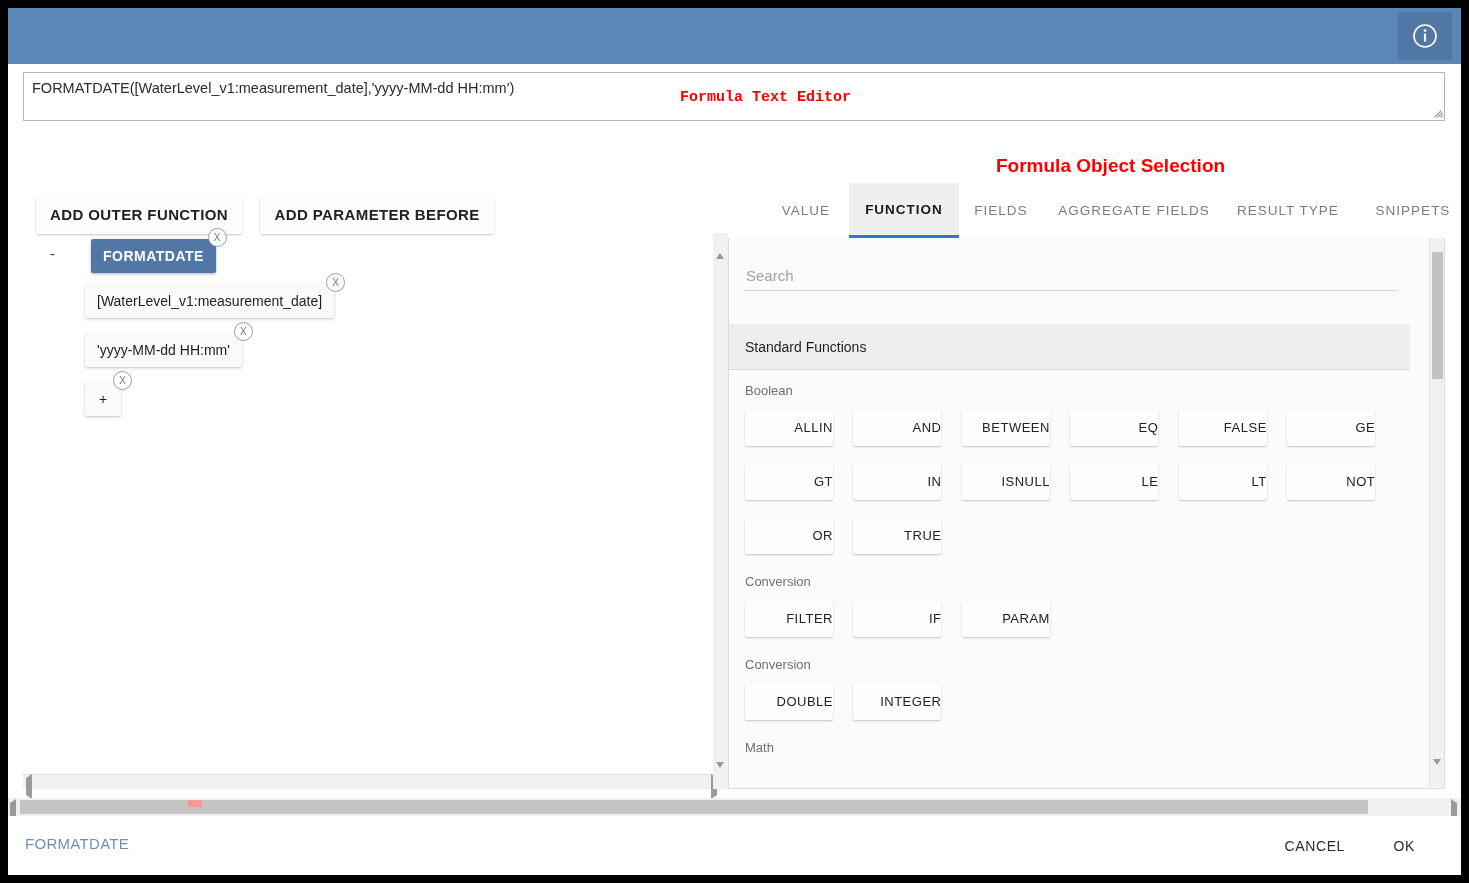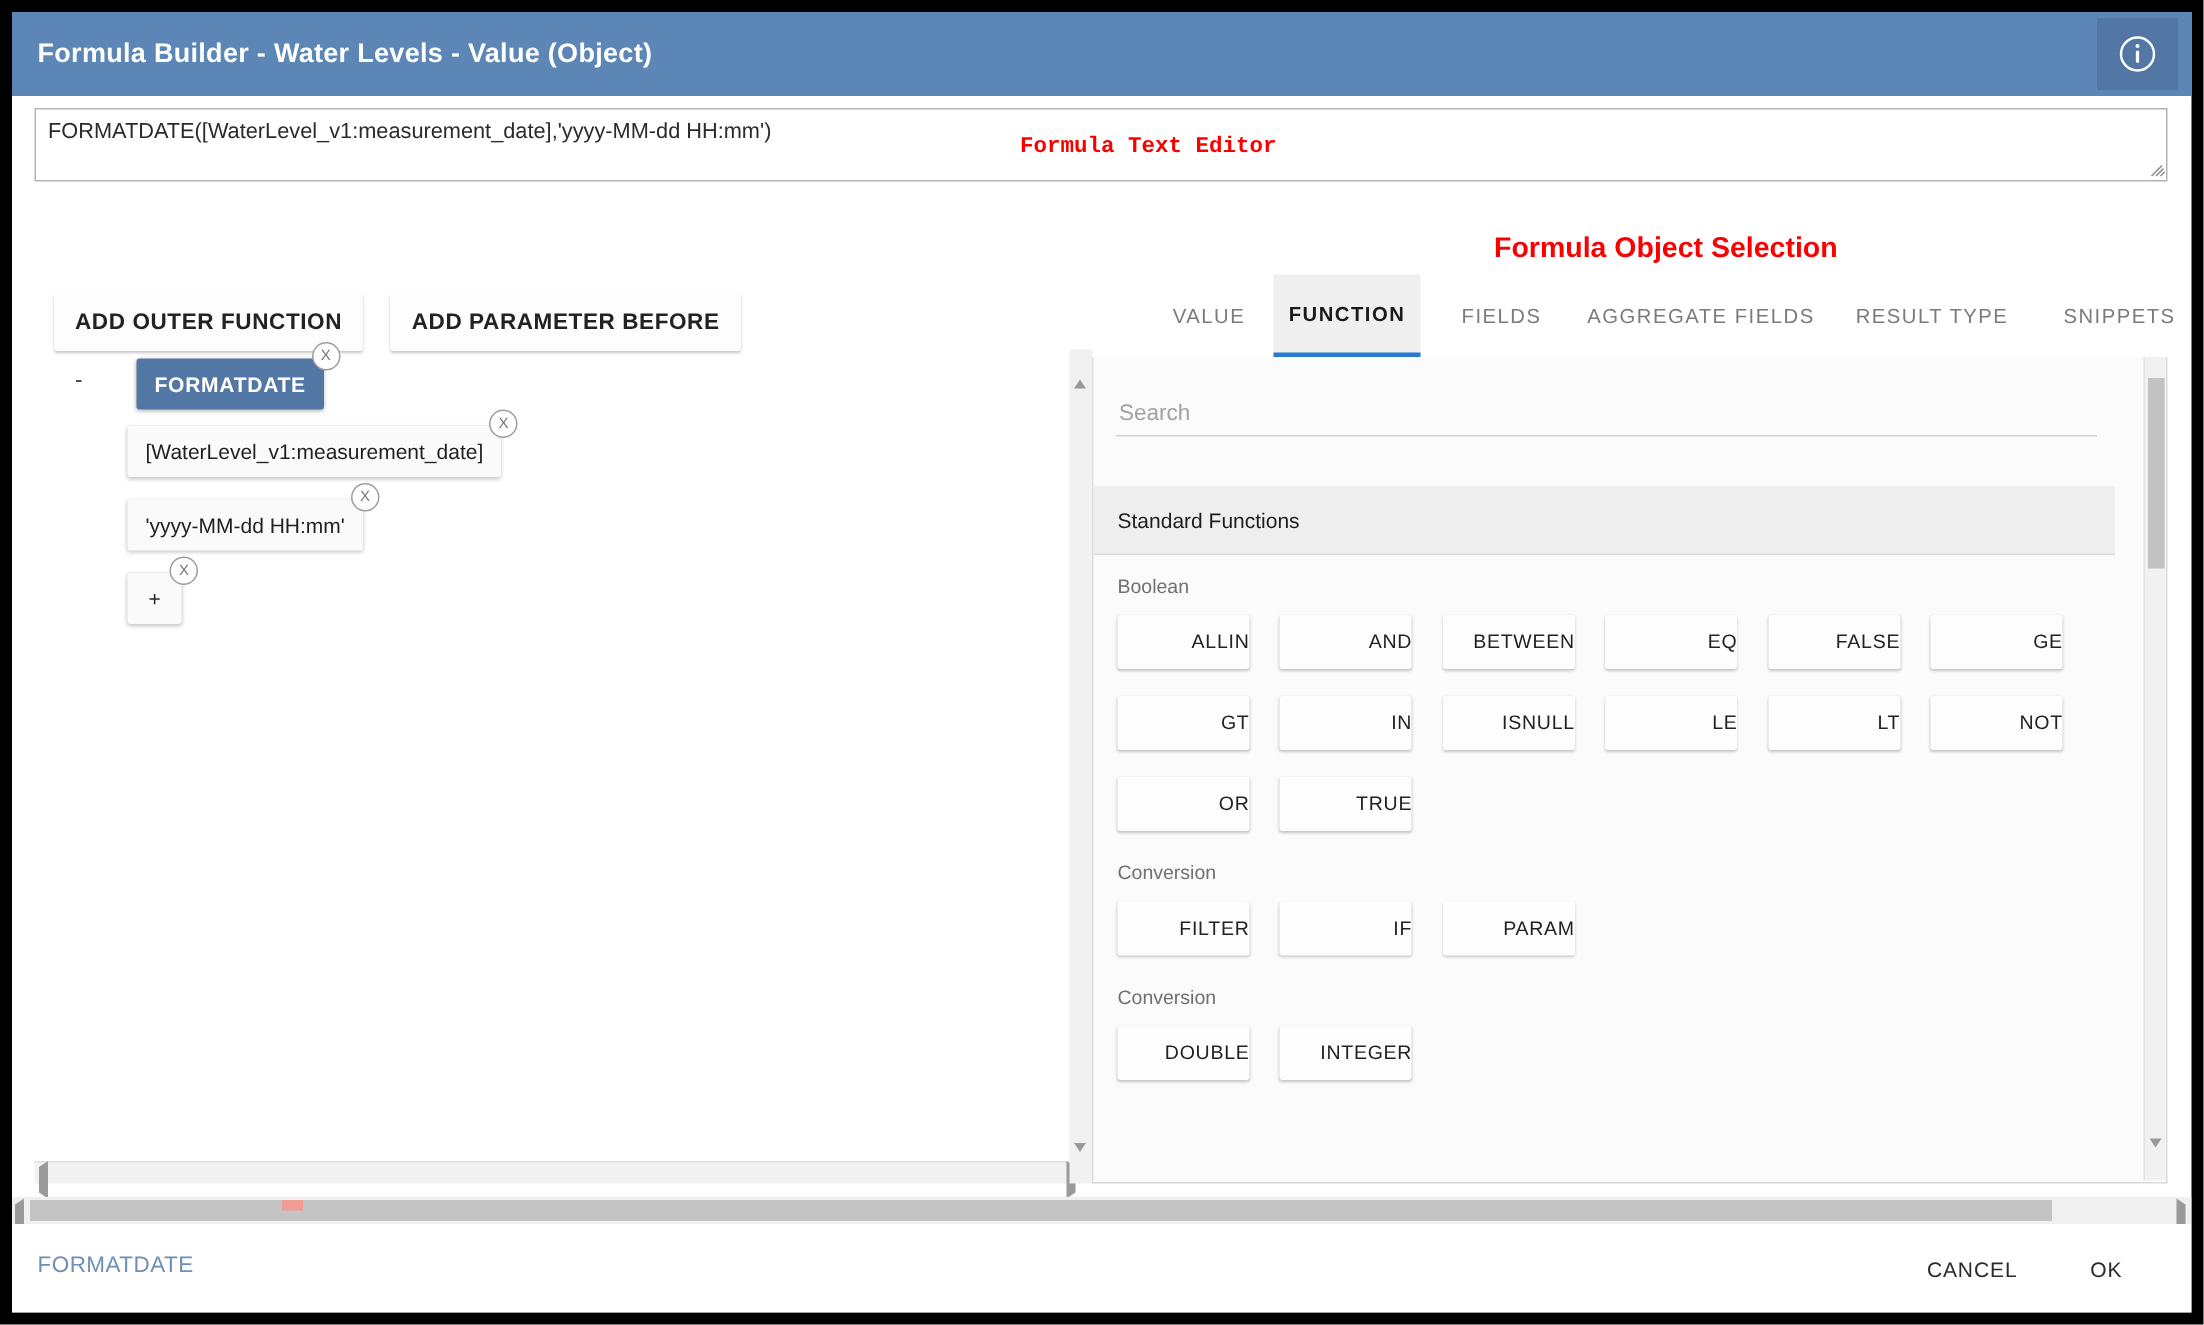--- a/index.html
+++ b/index.html
@@ -243,21 +243,20 @@
   }
   #btn-cancel{right:108px;}
   #btn-ok{right:38px;margin-left:28px;}
 </style>
 </head>
 <body>
 
 <div class="app">
 
   <div class="titlebar">
-    <div class="title">Formula Builder - Water Levels - Value (Object)</div>
     <div class="info-btn">
       <span>
         <svg width="26" height="26" viewBox="0 0 26 26">
           <circle cx="13" cy="13" r="11" fill="none" stroke="#ffffff" stroke-width="1.6"></circle>
           <circle cx="13" cy="7.6" r="1.35" fill="#ffffff"></circle>
           <rect x="11.9" y="10.6" width="2.2" height="8.2" rx="1" fill="#ffffff"></rect>
         </svg>
       </span>
     </div>
   </div>
@@ -309,21 +308,21 @@
     <span class="arrow r"><span class="tri right"></span></span>
   </div>
   <div class="vscroll-outer">
     <span class="arrow u"><span class="tri up"></span></span>
     <span class="arrow d"><span class="tri down"></span></span>
   </div>
 
   <div class="obj-panel">
     <div class="tabs">
       <div class="tab" style="left:28px;width:100px;">VALUE</div>
-      <div class="tab active" style="left:121px;width:98px;">FUNCTION</div>
+      <div class="tab active" style="left:121px;width:110px;">FUNCTION</div>
       <div class="tab" style="left:225px;width:96px;">FIELDS</div>
       <div class="tab" style="left:317px;width:178px;">AGGREGATE FIELDS</div>
       <div class="tab" style="left:489px;width:142px;">RESULT TYPE</div>
       <div class="tab" style="left:625px;width:120px;">SNIPPETS</div>
     </div>
 
     <div class="obj-body">
       <div class="search-zone">
         <input class="search-input" type="text" placeholder="Search" style="">
       </div>
@@ -362,20 +361,21 @@
           <button class="fn-btn">IF</button>
           <button class="fn-btn">PARAM</button>
         </div>
 
         <div class="cat-label">Conversion</div>
         <div class="fn-row">
           <button class="fn-btn">DOUBLE</button>
           <button class="fn-btn">INTEGER</button>
         </div>
 
+        <div class="cat-label">Math</div>
       </div>
 
       <div class="vscroll-inner">
         <span class="arrow u"><span class="tri up"></span></span>
         <div class="thumb"></div>
         <span class="arrow d"><span class="tri down"></span></span>
       </div>
     </div>
   </div>
 

